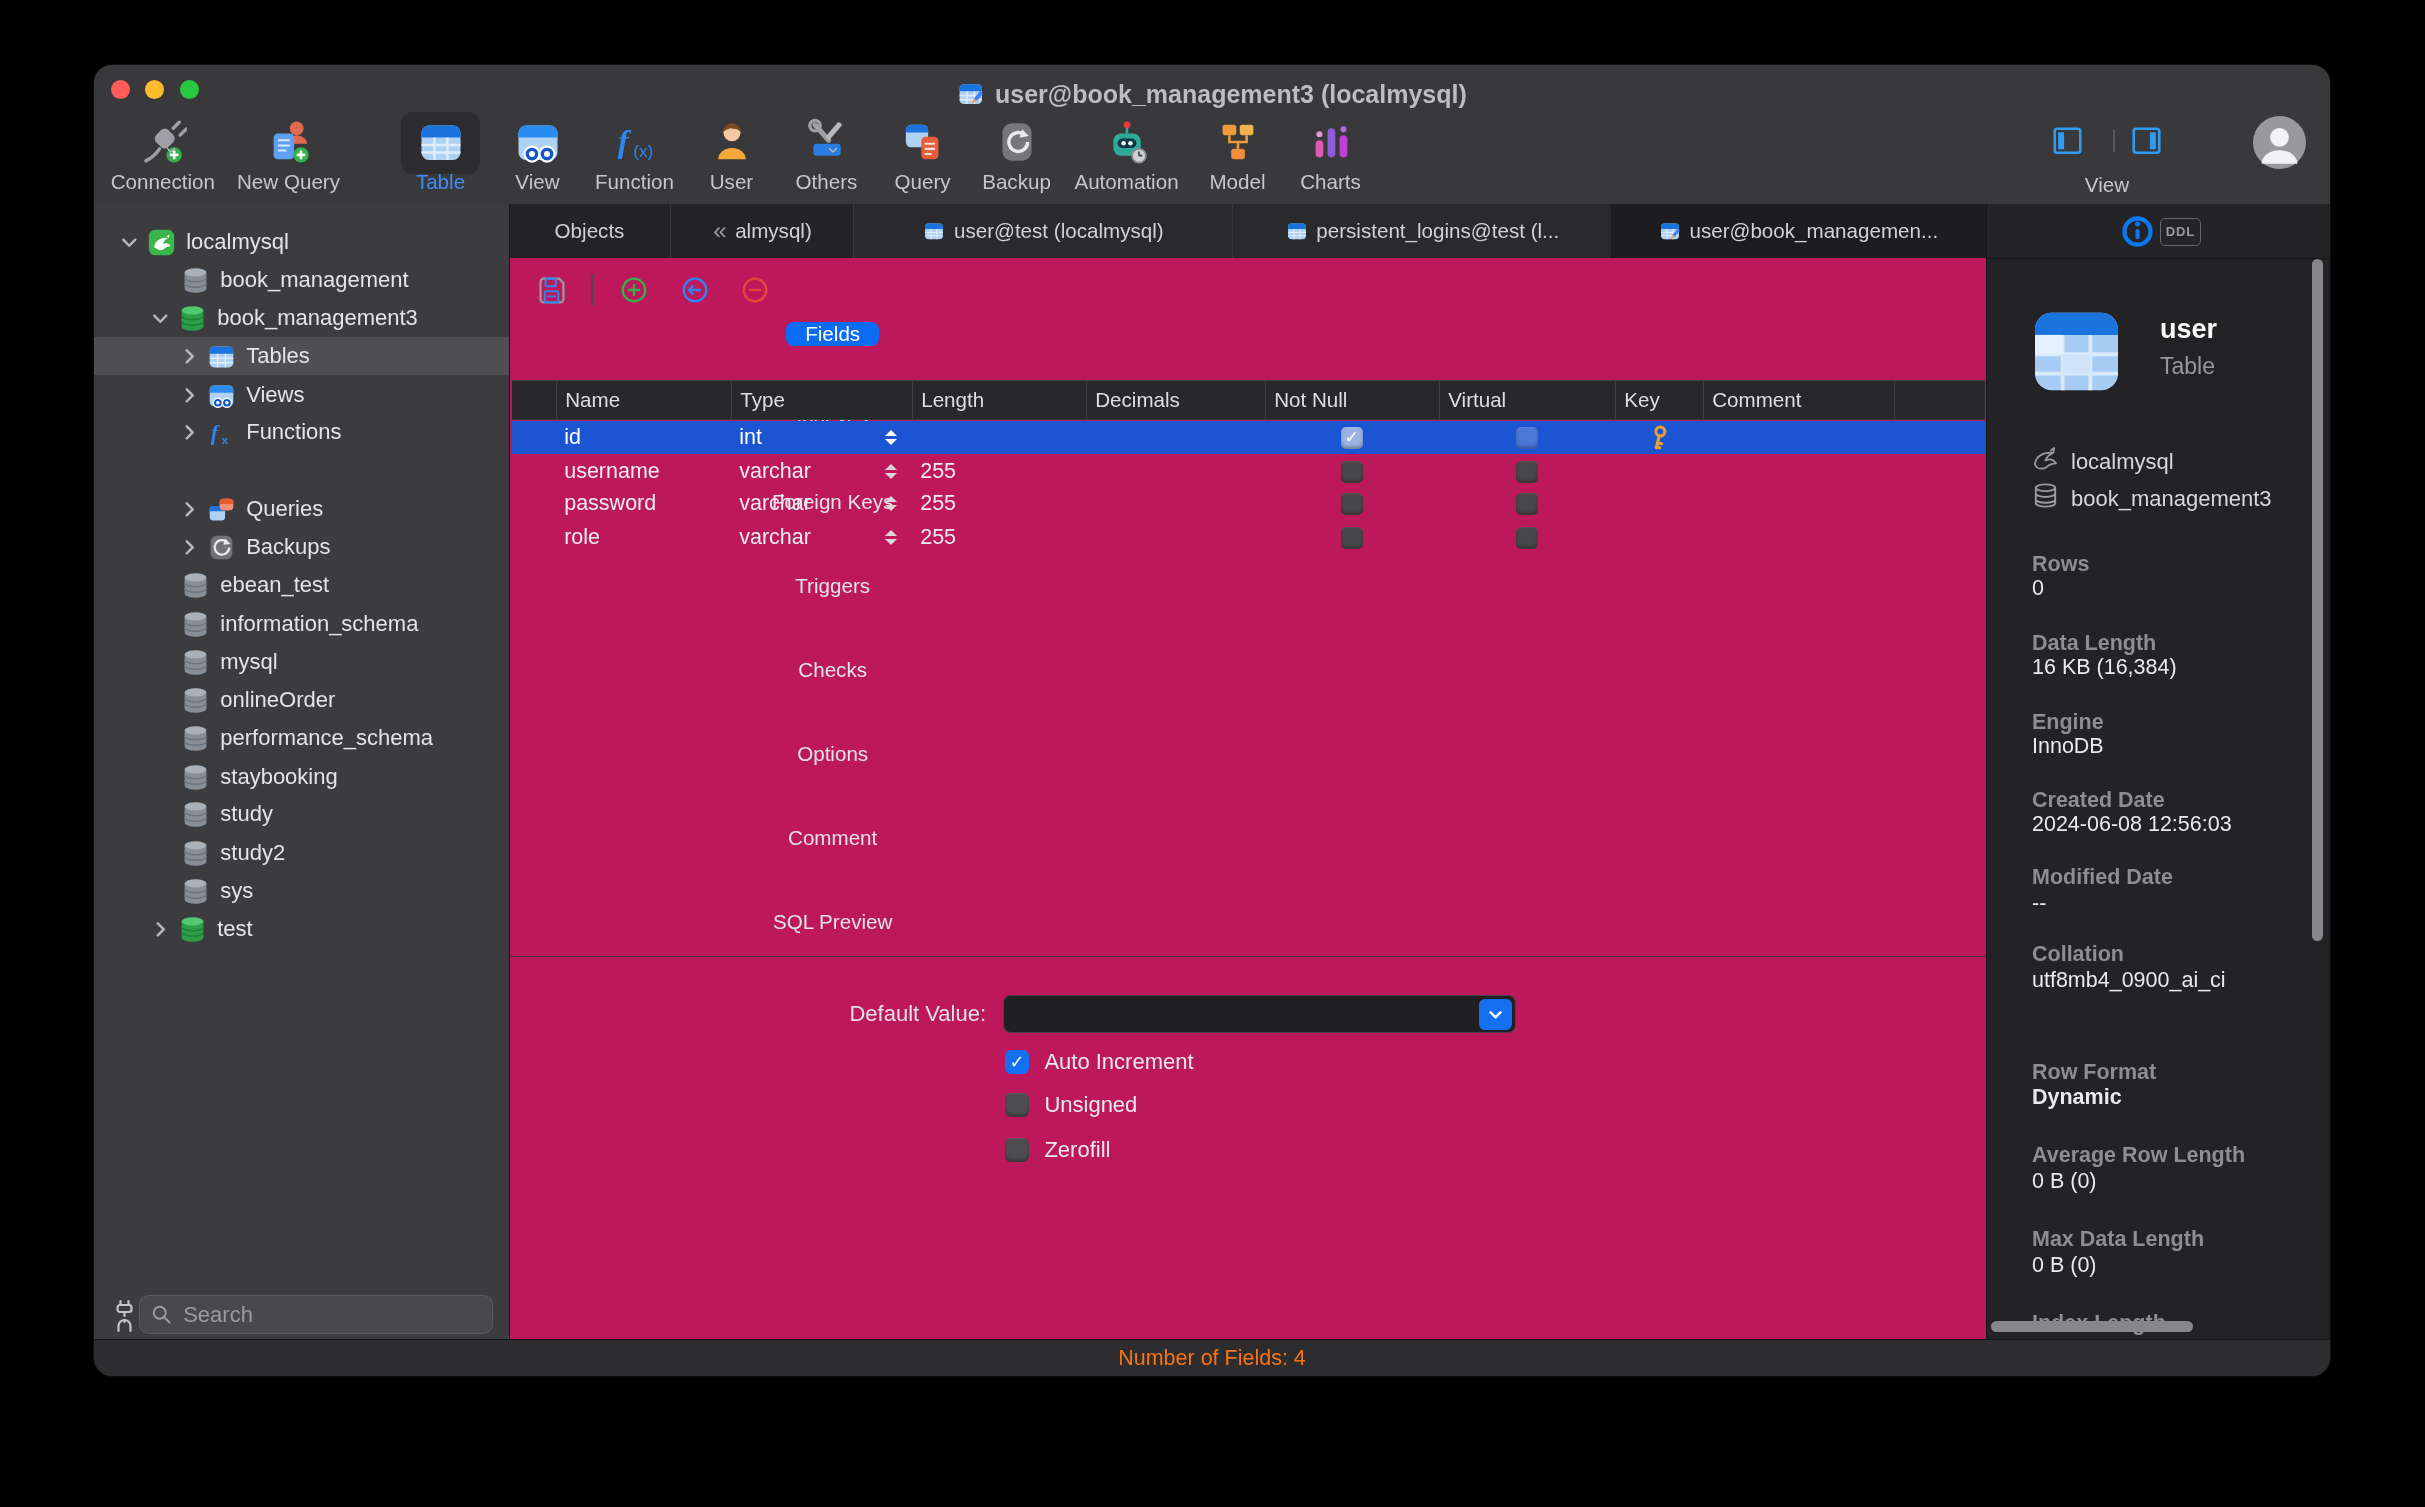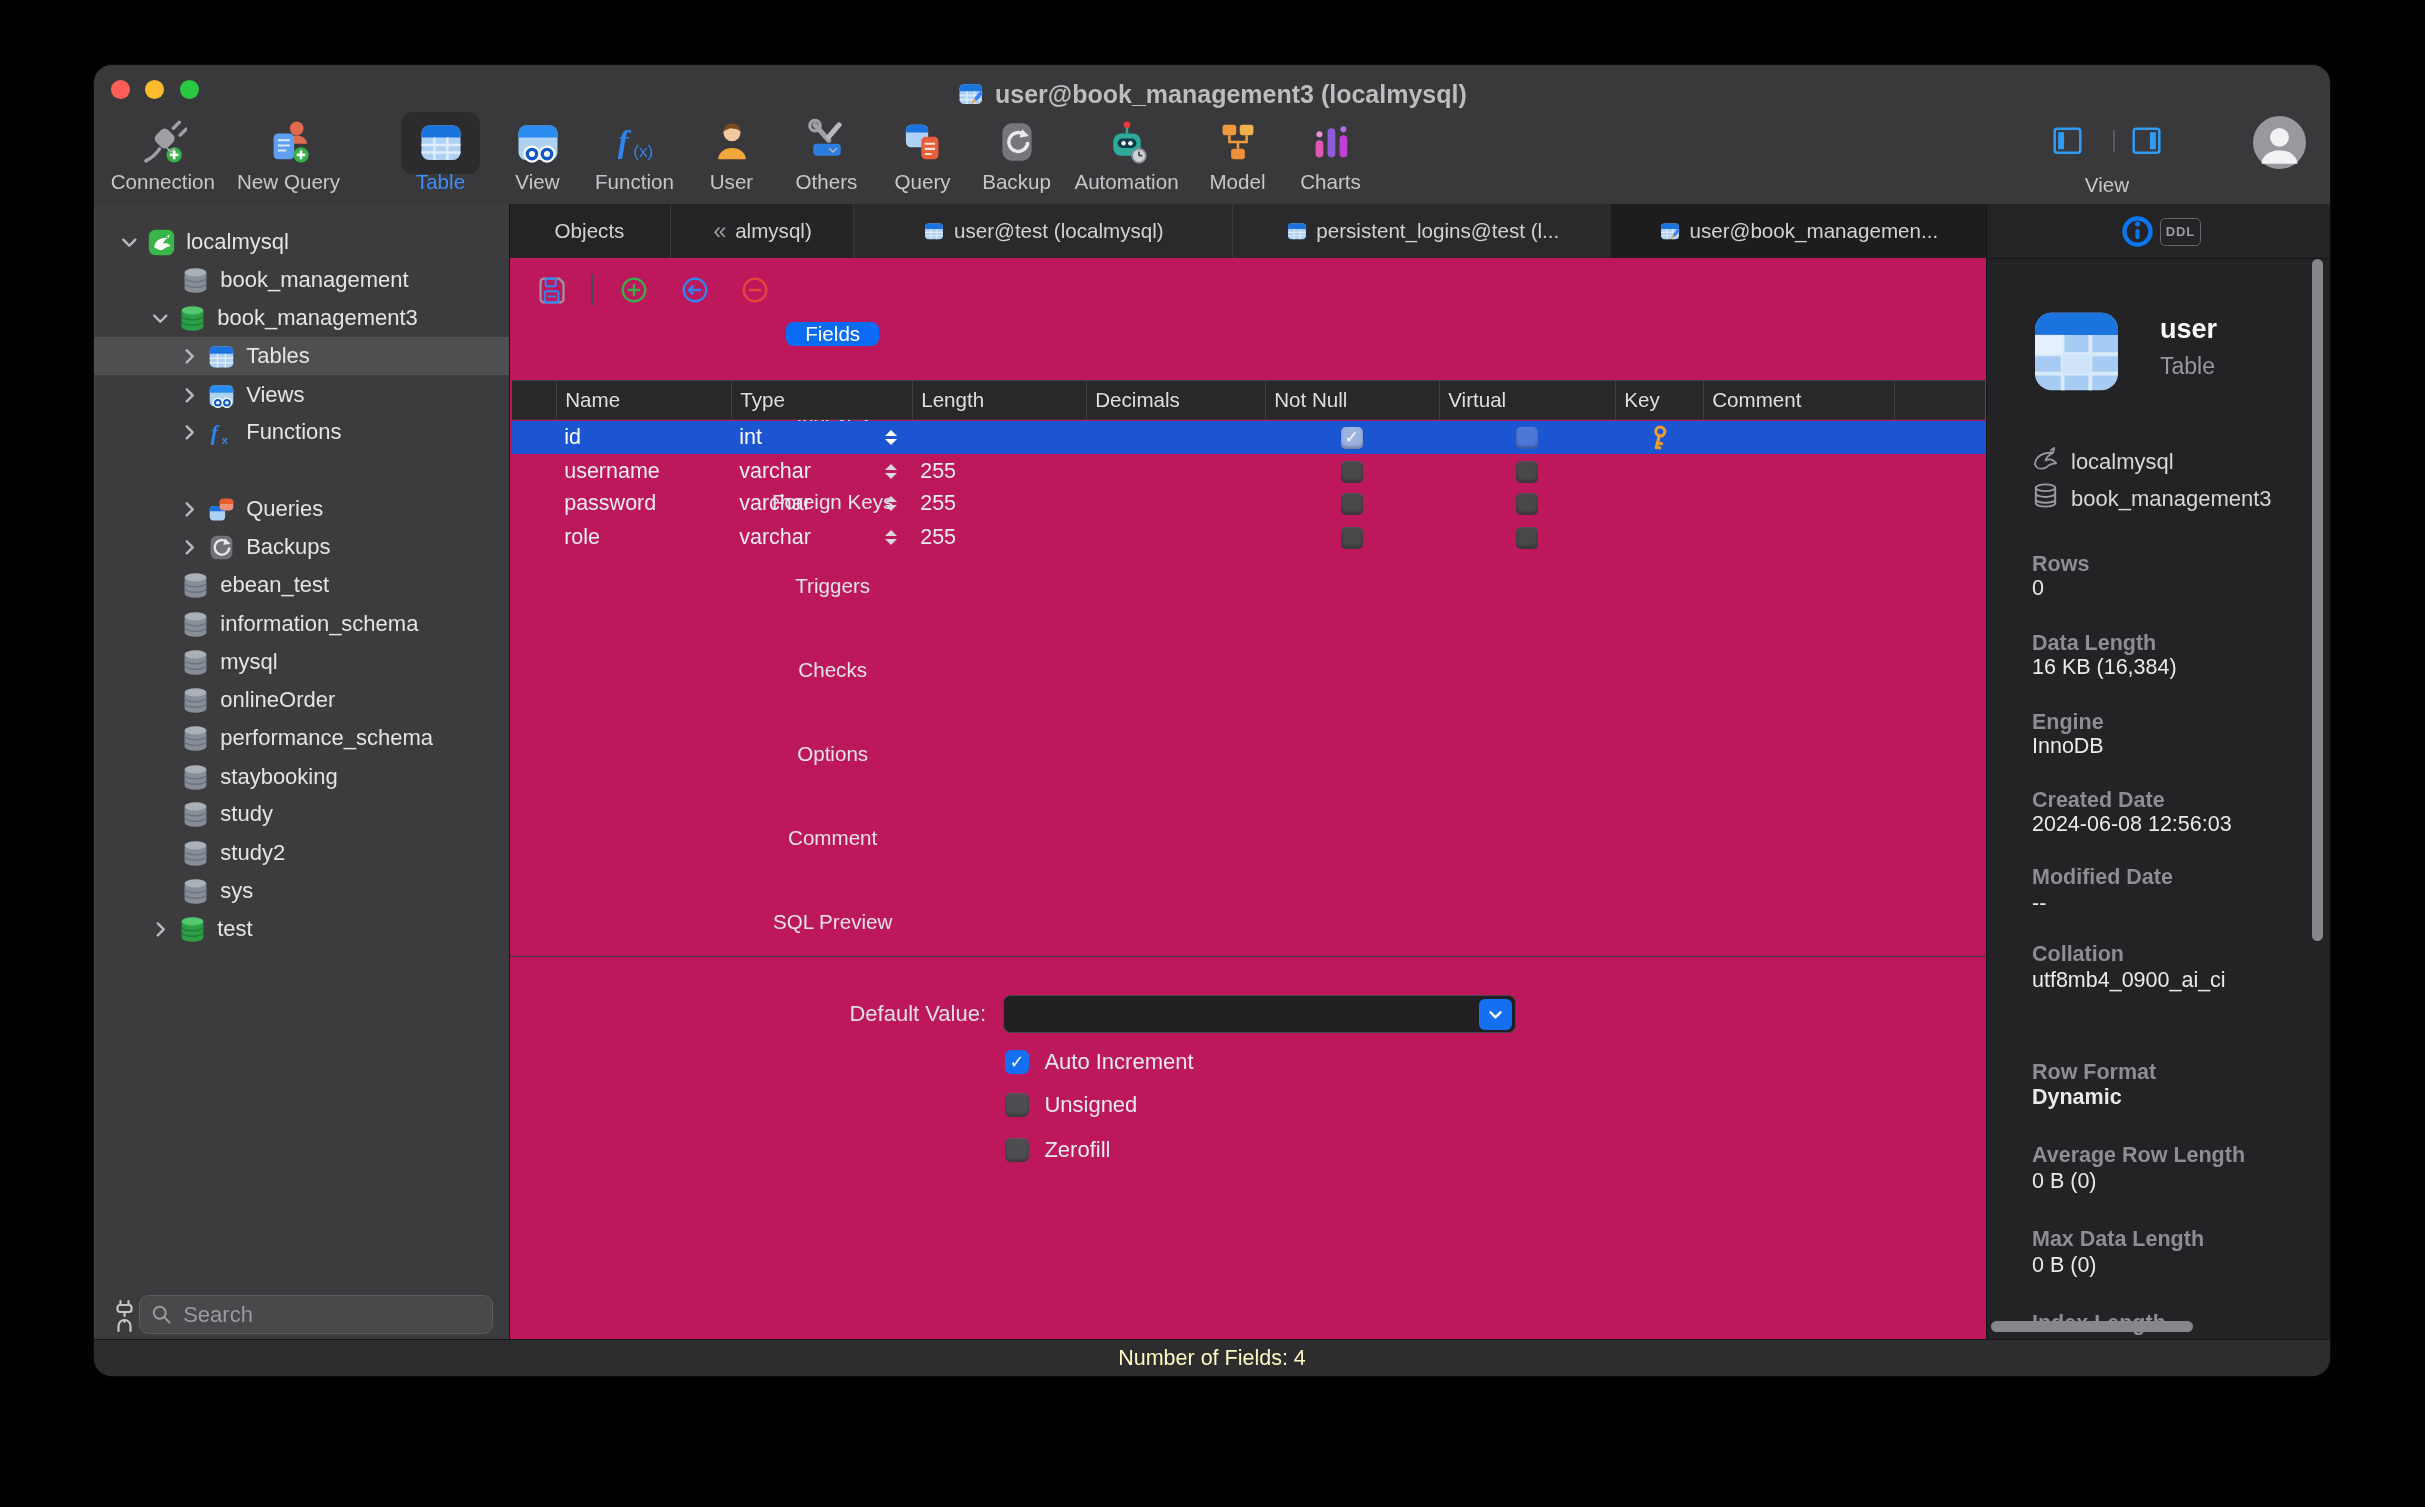--- a/index.html
+++ b/index.html
@@ -77,21 +77,21 @@
   #ddlbox{position:absolute;left:173px;top:13.7px;width:39px;height:26px;border:1.7px solid #67676c;border-radius:5.1px;color:#9a9a9f;font-size:13px;font-weight:bold;display:flex;align-items:center;justify-content:center;letter-spacing:0.9px;}
   .sect{position:absolute;left:45px;width:283px;}
   .slabel{font-size:21.5px;font-weight:bold;color:#8d8d92;}
   .svalue{font-size:21.5px;color:#eaeaec;}
   #objname{position:absolute;left:173px;top:110px;font-size:27px;font-weight:bold;color:#fafafa;}
   #objtype{position:absolute;left:173px;top:149px;font-size:23px;color:#98989c;}
   .rprow{position:absolute;left:84px;font-size:22px;color:#d8d8da;}
   #vscroll{position:absolute;left:325px;top:55px;width:11px;height:682px;background:#87878b;border-radius:6px;}
   #hscroll{position:absolute;left:4.3px;top:1117px;width:202px;height:11px;background:#87878b;border-radius:6px;}
   
-  #statusbar{position:absolute;left:0;top:1274px;width:2236px;height:37px;background:#2d2d2f;border-top:0.9px solid #161618;display:flex;align-items:center;justify-content:center;font-size:21.5px;color:#fef9c3;box-sizing:border-box;}
+  #statusbar{position:absolute;left:0;top:1274px;width:2236px;height:37px;background:#2d2d2f;border-top:0.9px solid #161618;display:flex;align-items:center;justify-content:center;font-size:21.5px;color:#f97316;box-sizing:border-box;}
 </style>
 </head>
 <body>
 
 <svg width="0" height="0" style="position:absolute">
   <symbol id="i-table" viewBox="0 0 32 32">
     <rect x="3" y="5" width="26" height="23" rx="5" fill="#aed1f4"></rect>
     <path d="M3 13 h26 v-3 a5 5 0 0 0 -5 -5 h-16 a5 5 0 0 0 -5 5 Z" fill="#1b74dd"></path>
     <path d="M3 18 h26 M3 23 h26 M11.6 13 v15 M20.3 13 v15" stroke="#e8f2fc" stroke-width="1.6" opacity="0.85" fill="none"></path>
   </symbol>

